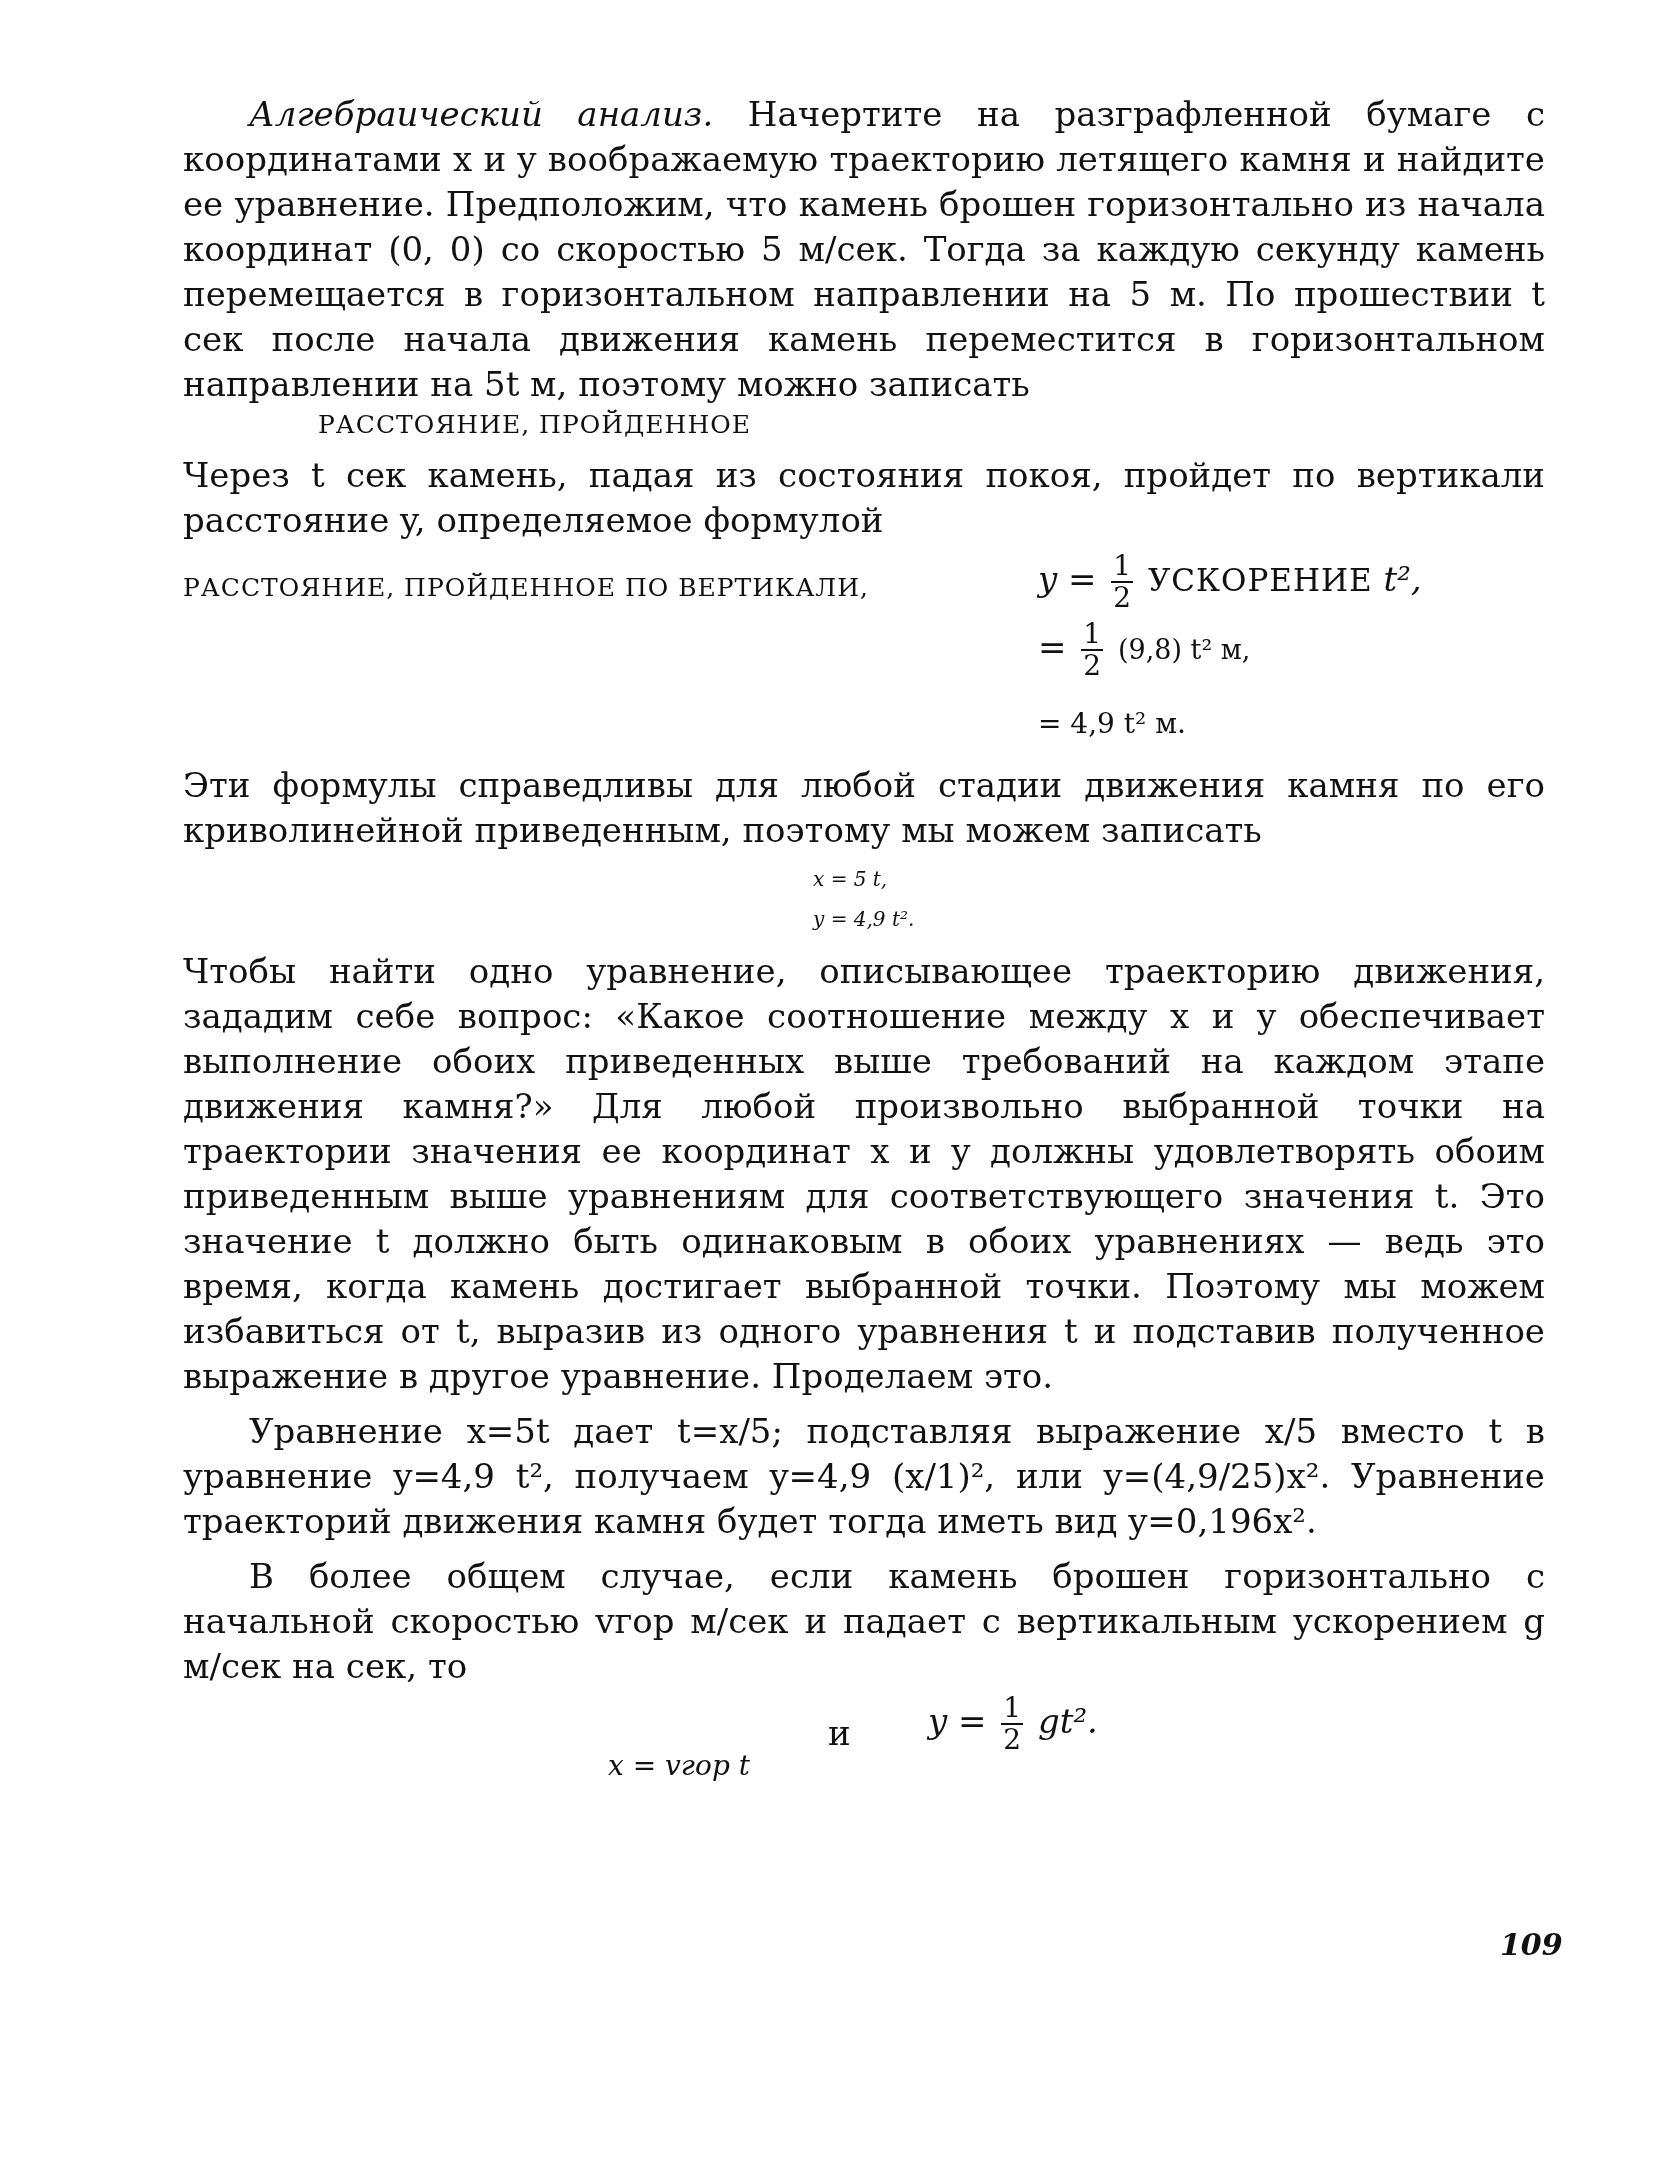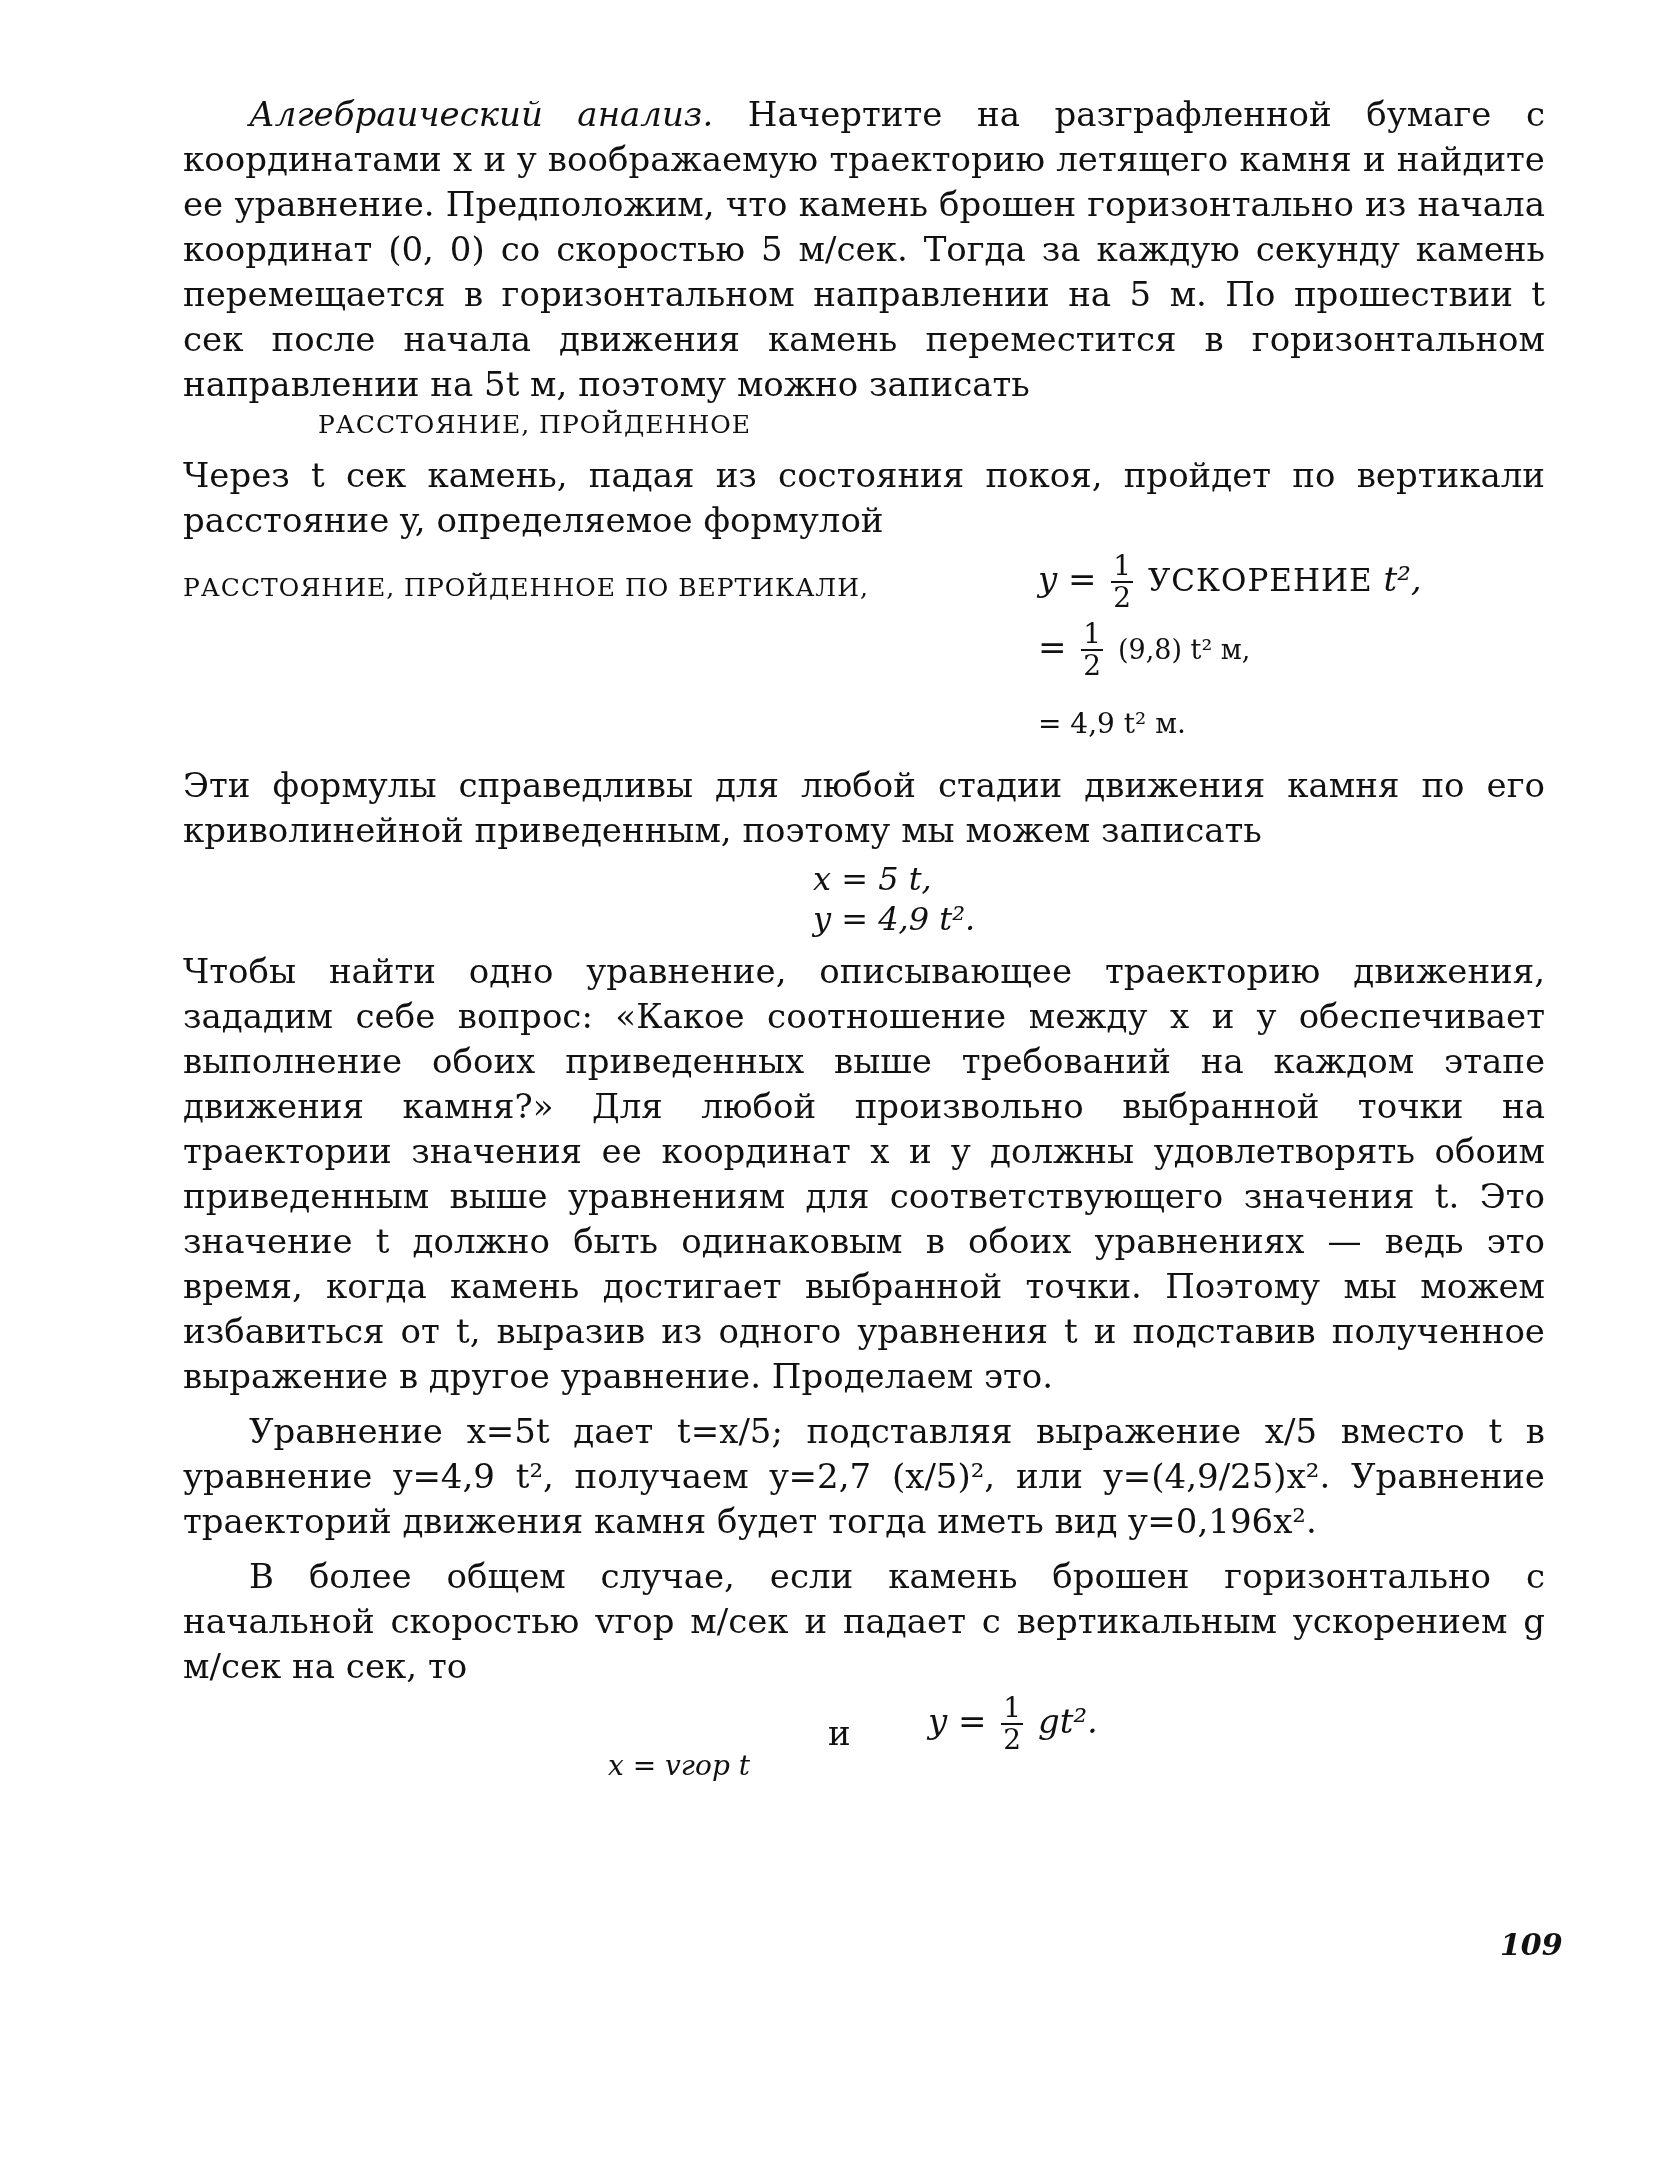--- a/index.html
+++ b/index.html
@@ -69,29 +69,29 @@
         <span class="num">1</span>
         <span class="den">2</span>
       </span>
       <span style="font-size:27px">(9,8) t² м,</span>
     </div>
     <div class="vb-eq3" style="font-size:28px">= 4,9 t² м.</div>
   </div>
 
   <p class="p">Эти формулы справедливы для любой стадии движения камня по его криволинейной приведенным, поэтому мы можем записать</p>
 
-  <div class="eq-center it" style="font-size:32px">
+  <div class="eq-center it" style="font-size:20px">
     <div>x = 5 t,</div>
     <div>y = 4,9 t².</div>
   </div>
 
   <p class="p">Чтобы найти одно уравнение, описывающее траекторию движения, зададим себе вопрос: «Какое соотношение между x и y обеспечивает выполнение обоих приведенных выше требований на каждом этапе движения камня?» Для любой произвольно выбранной точки на траектории значения ее координат x и y должны удовлетворять обоим приведенным выше уравнениям для соответствующего значения t. Это значение t должно быть одинаковым в обоих уравнениях — ведь это время, когда камень достигает выбранной точки. Поэтому мы можем избавиться от t, выразив из одного уравнения t и подставив полученное выражение в другое уравнение. Проделаем это.</p>
 
   <div class="gap-s"></div>
-  <p class="p indent">Уравнение x=5t дает t=x/5; подставляя выражение x/5 вместо t в уравнение y=4,9 t², получаем y=2,7 (x/5)², или y=(4,9/25)x². Уравнение траекторий движения камня будет тогда иметь вид y=0,196x².</p>
+  <p class="p indent">Уравнение x=5t дает t=x/5; подставляя выражение x/5 вместо t в уравнение y=4,9 t², получаем y=4,9 (x/1)², или y=(4,9/25)x². Уравнение траекторий движения камня будет тогда иметь вид y=0,196x².</p>
 
   <div class="gap-s"></div>
   <p class="p indent">В более общем случае, если камень брошен горизонтально с начальной скоростью vгор м/сек и падает с вертикальным ускорением g м/сек на сек, то</p>
 
   <div class="final-eq">
     <span class="left it" style="font-size:28px">x = vгор t</span>
     <span class="and">и</span>
     <span class="right">
       <span class="it">y =</span>
       <span class="frac">

